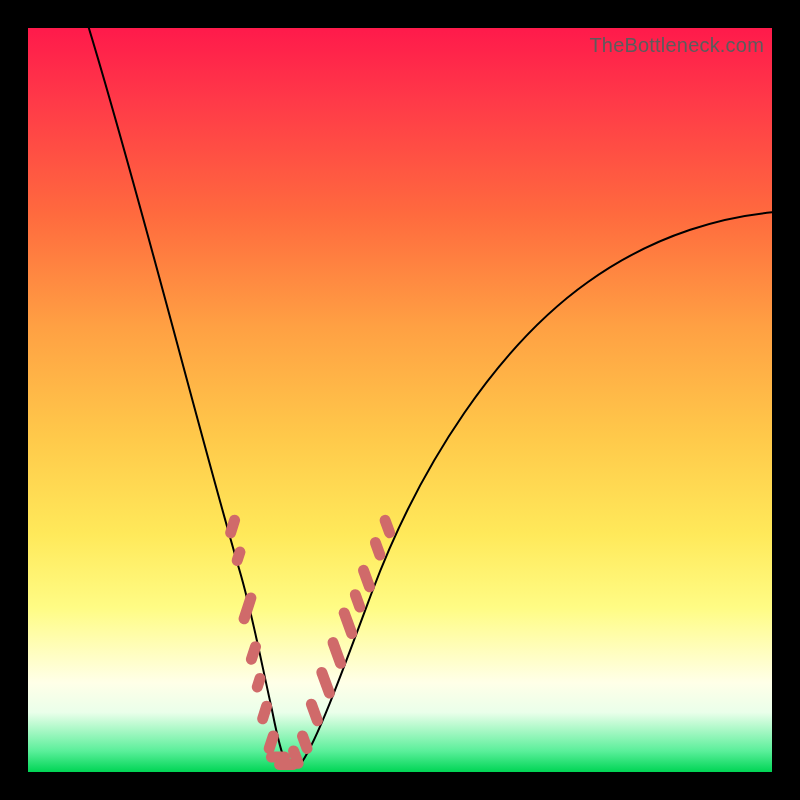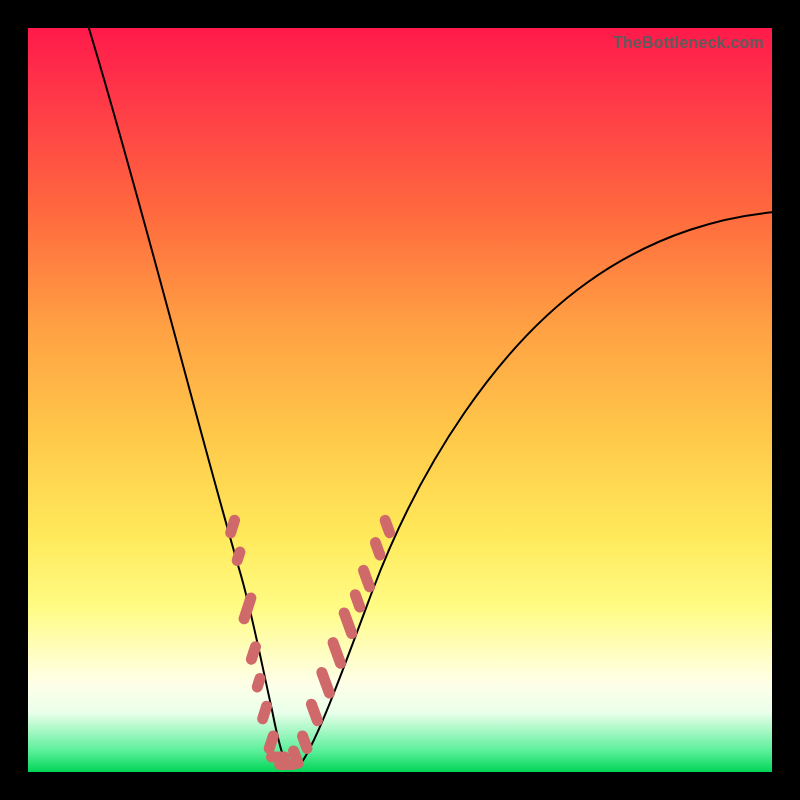--- a/index.html
+++ b/index.html
@@ -40,22 +40,22 @@
       #ffffe8 88%,
       #eaffea 92%,
       #5aef9a 97.2%,
       #00d555 100%
     );
   }
   .watermark {
     position: absolute;
     top: 6px;
     right: 8px;
-    font-size: 16px;
-    font-weight: 700;
+    font-size: 20px;
+    font-weight: 400;
     color: #5c5c5c;
     letter-spacing: 0.2px;
     user-select: none;
   }
   svg {
     position: absolute;
     inset: 0;
   }
   .curve {
     fill: none;

